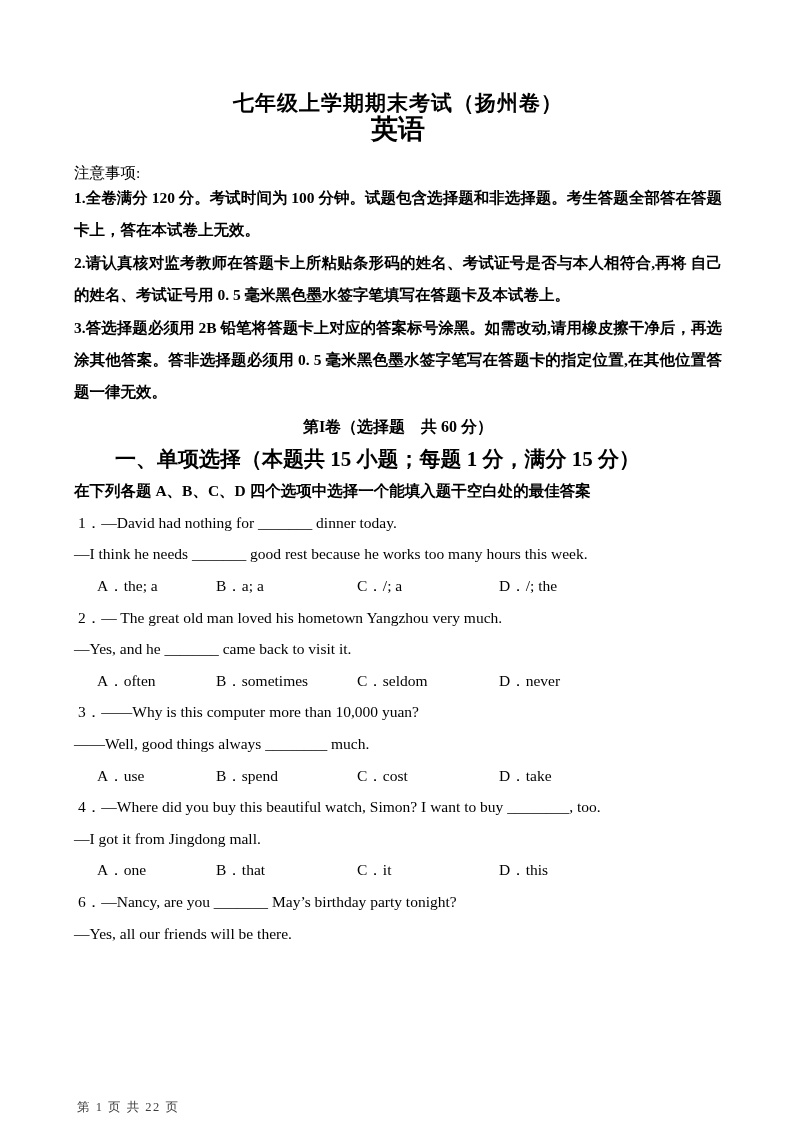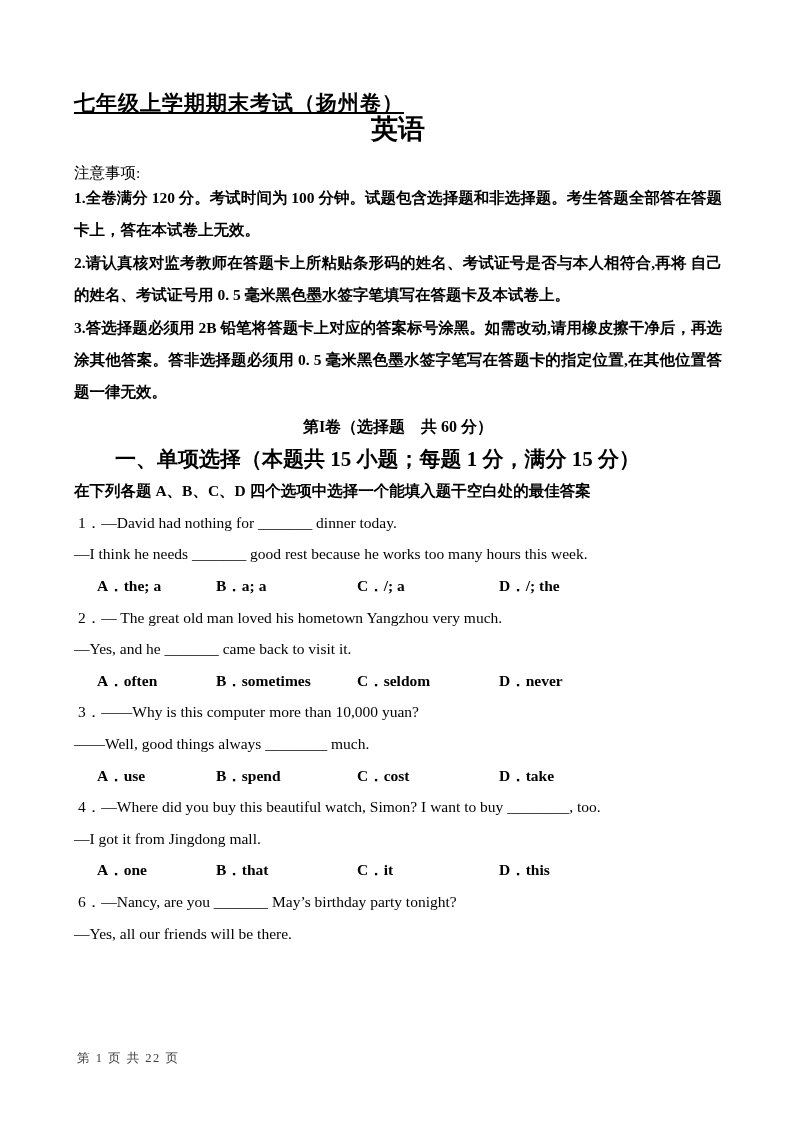--- a/index.html
+++ b/index.html
@@ -10,26 +10,25 @@
     color: #000;
     overflow: hidden;
   }
   .page {
     position: relative;
     width: 793px; height: 1122px;
     background: #ffffff;
     padding: 92px 71px 0 74px;
   }
   .title-main {
-    text-align: left;
+    text-align: center;
     font-size: 21px;
     font-weight: bold;
     line-height: 23px;
     letter-spacing: 1px;
-    text-decoration: underline;
   }
   .title-subject {
     text-align: center;
     font-size: 27px;
     font-weight: bold;
     line-height: 28px;
   }
   .notice-heading {
     margin-top: 21px;
     font-size: 15.5px;
@@ -63,30 +62,29 @@
   .question .line {
     font-size: 15.5px;
     line-height: 31.6px;
     white-space: nowrap;
   }
   .question .line.stem { padding-left: 4px; }
   .opts {
     display: grid;
     grid-template-columns: 119px 141px 142px 1fr;
     padding-left: 23px;
-    font-weight: bold;
   }
   .opt {
     font-size: 15.5px;
     line-height: 31.6px;
   }
   .footer {
     position: absolute;
     left: 77px;
-    top: 1050px;
+    top: 1099px;
     font-size: 12.5px;
     color: #3c3c3c;
     letter-spacing: 1.5px;
   }
 </style>
 </head>
 <body>
 
 <div class="page">
 

